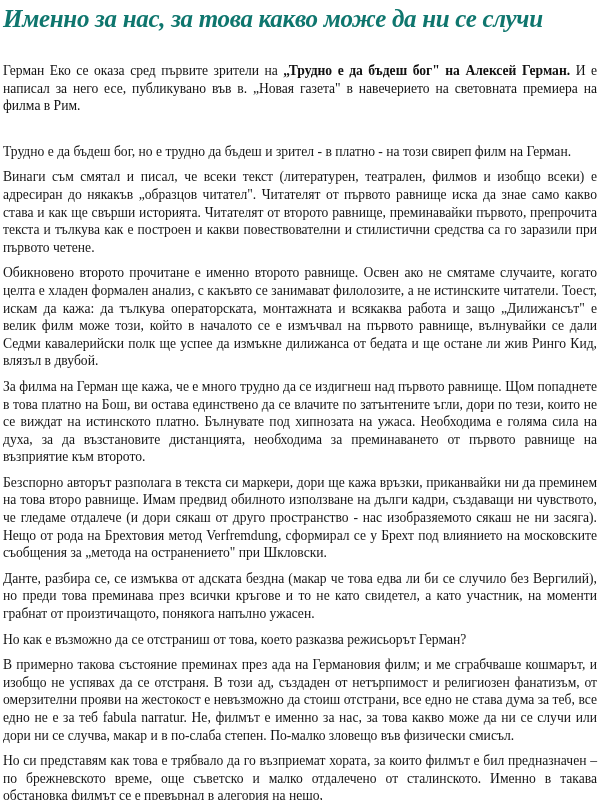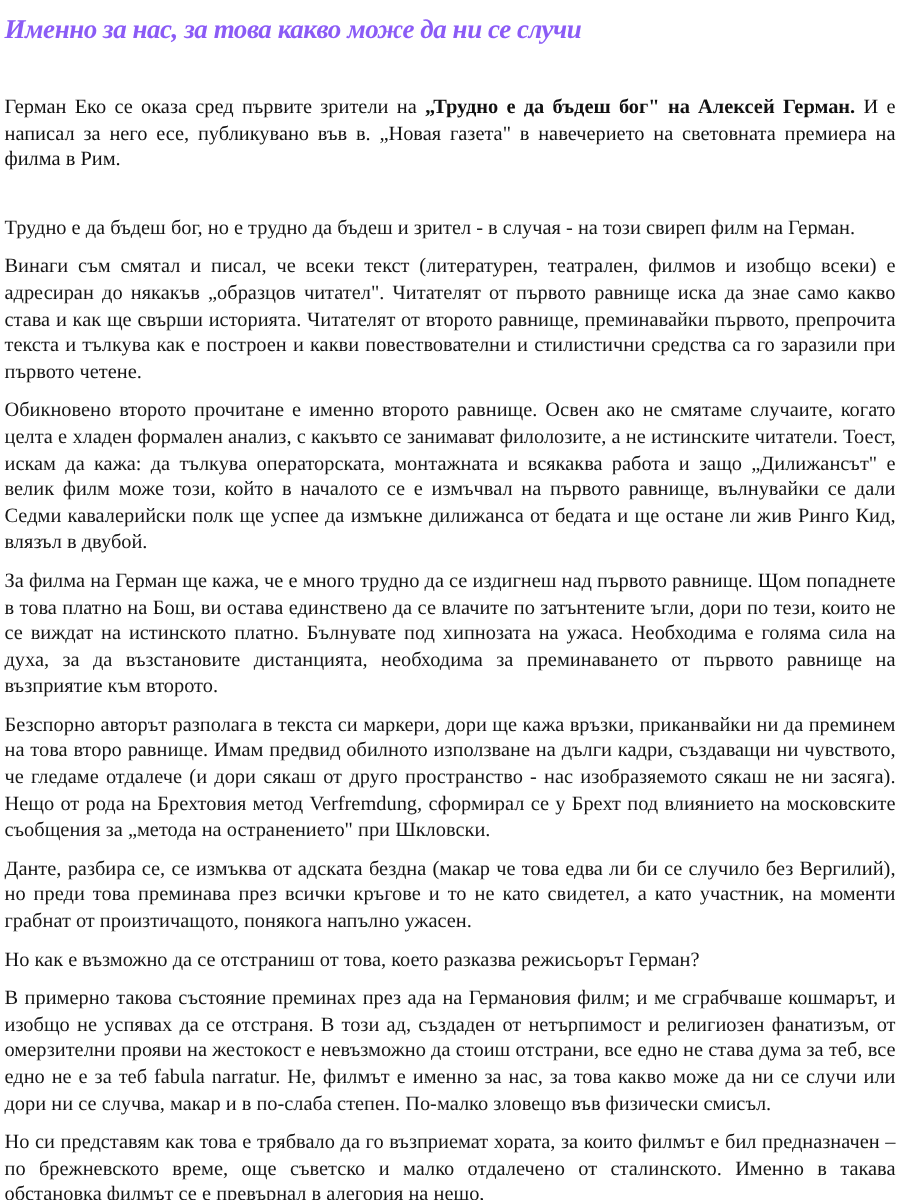--- a/index.html
+++ b/index.html
@@ -18,25 +18,25 @@
     .page {
       position: absolute;
       left: 3px;
       top: 0;
       width: 594px;
     }
     .title {
       font-family: "Liberation Serif", "DejaVu Serif", serif;
       font-style: italic;
       font-weight: bold;
-      font-size: 18px;
+      font-size: 25px;
       line-height: 30px;
       margin: 4px 0 0 0;
       letter-spacing: -0.3px;
-      color: #8b5cf6;
+      color: #0f766e;
     }
     .intro {
       margin-top: 28px;
       font-size: 13.6px;
       line-height: 17.6px;
       text-align: justify;
     }
     .intro b { font-weight: bold; }
     .body-text {
       margin-top: 28px;
@@ -51,21 +51,21 @@
   </style>
 </head>
 <body>
 
 <div class="page">
   <h1 class="title">Именно за нас, за това какво може да ни се случи</h1>
 
   <p class="intro"><span>Герман Еко се оказа сред първите зрители на </span><b>„Трудно е да бъдеш бог" на Алексей Герман.</b><span> И е написал за него есе, публикувано във в. „Новая газета" в навечерието на световната премиера на филма в Рим.</span></p>
 
   <div class="body-text">
-    <p class="para">Трудно е да бъдеш бог, но е трудно да бъдеш и зрител - в случая - на този свиреп филм на Герман.</p>
+    <p class="para">Трудно е да бъдеш бог, но е трудно да бъдеш и зрител - в платно - на този свиреп филм на Герман.</p>
     <p class="para">Винаги съм смятал и писал, че всеки текст (литературен, театрален, филмов и изобщо всеки) е адресиран до някакъв „образцов читател". Читателят от първото равнище иска да знае само какво става и как ще свърши историята. Читателят от второто равнище, преминавайки първото, препрочита текста и тълкува как е построен и какви повествователни и стилистични средства са го заразили при първото четене.</p>
     <p class="para">Обикновено второто прочитане е именно второто равнище. Освен ако не смятаме случаите, когато целта е хладен формален анализ, с какъвто се занимават филолозите, а не истинските читатели. Тоест, искам да кажа: да тълкува операторската, монтажната и всякаква работа и защо „Дилижансът" е велик филм може този, който в началото се е измъчвал на първото равнище, вълнувайки се дали Седми кавалерийски полк ще успее да измъкне дилижанса от бедата и ще остане ли жив Ринго Кид, влязъл в двубой.</p>
     <p class="para">За филма на Герман ще кажа, че е много трудно да се издигнеш над първото равнище. Щом попаднете в това платно на Бош, ви остава единствено да се влачите по затънтените ъгли, дори по тези, които не се виждат на истинското платно. Бълнувате под хипнозата на ужаса. Необходима е голяма сила на духа, за да възстановите дистанцията, необходима за преминаването от първото равнище на възприятие към второто.</p>
     <p class="para">Безспорно авторът разполага в текста си маркери, дори ще кажа връзки, приканвайки ни да преминем на това второ равнище. Имам предвид обилното използване на дълги кадри, създаващи ни чувството, че гледаме отдалече (и дори сякаш от друго пространство - нас изобразяемото сякаш не ни засяга). Нещо от рода на Брехтовия метод Verfremdung, сформирал се у Брехт под влиянието на московските съобщения за „метода на остранението" при Шкловски.</p>
     <p class="para">Данте, разбира се, се измъква от адската бездна (макар че това едва ли би се случило без Вергилий), но преди това преминава през всички кръгове и то не като свидетел, а като участник, на моменти грабнат от произтичащото, понякога напълно ужасен.</p>
     <p class="para">Но как е възможно да се отстраниш от това, което разказва режисьорът Герман?</p>
     <p class="para">В примерно такова състояние преминах през ада на Германовия филм; и ме сграбчваше кошмарът, и изобщо не успявах да се отстраня. В този ад, създаден от нетърпимост и религиозен фанатизъм, от омерзителни прояви на жестокост е невъзможно да стоиш отстрани, все едно не става дума за теб, все едно не е за теб fabula narratur. Не, филмът е именно за нас, за това какво може да ни се случи или дори ни се случва, макар и в по-слаба степен. По-малко зловещо във физически смисъл.</p>
     <p class="para">Но си представям как това е трябвало да го възприемат хората, за които филмът е бил предназначен – по брежневското време, още съветско и малко отдалечено от сталинското. Именно в такава обстановка филмът се е превърнал в алегория на нещо,</p>
   </div>
 </div>

